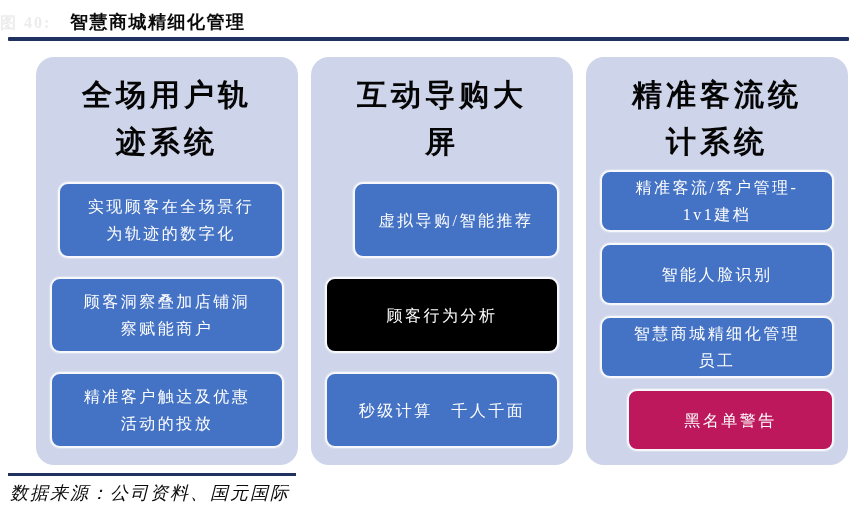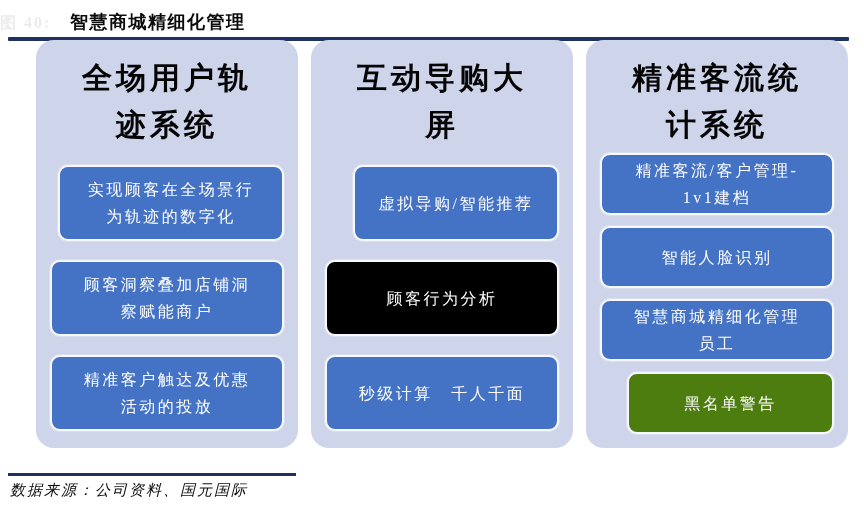--- a/index.html
+++ b/index.html
@@ -33,21 +33,21 @@
     white-space: nowrap;
   }
   .rule-top {
     position: absolute; top: 37px; left: 8px;
     width: 841px; height: 4px;
     border-radius: 1px;
   }
 
   
   .columns {
-    position: absolute; top: 40px; left: 36px;
+    position: absolute; top: 57px; left: 36px;
     width: 824px; height: 408px;
     display: flex; gap: 13px;
   }
   .panel {
     width: 262px; height: 408px;
     border-radius: 18px;
     display: flex; flex-direction: column;
     padding: 14px 14px 14px 14px;
   }
   .panel-title {
@@ -84,21 +84,21 @@
   .four  .node { height: 62px; }
 
   
   .rule-bottom {
     position: absolute; top: 473px; left: 8px;
     width: 288px; height: 3px;
   }
   .source-line {
     position: absolute; top: 481px; left: 10px;
     font-style: italic;
-    font-size: 15px;
+    font-size: 18px;
     color: #0b0b0b;
     letter-spacing: 2px;
     white-space: nowrap;
   }
 </style>
 </head>
 <body>
 
 <div class="page">
 
@@ -135,21 +135,21 @@
 
     <div class="panel" style="background: rgb(206, 213, 234);">
       <div class="panel-title">精准客流统
 计系统</div>
       <div class="boxes four">
         <div class="node" style="background: rgb(68, 114, 196); color: rgb(255, 255, 255); border-color: rgb(247, 248, 252);">精准客流/客户管理-
 1v1建档</div>
         <div class="node" style="background: rgb(68, 114, 196); color: rgb(255, 255, 255); border-color: rgb(247, 248, 252);">智能人脸识别</div>
         <div class="node" style="background: rgb(68, 114, 196); color: rgb(255, 255, 255); border-color: rgb(247, 248, 252);">智慧商城精细化管理
 员工</div>
-        <div class="node" style="background: #4d7c0f; color: rgb(255, 255, 255); border-color: rgb(247, 248, 252); margin-left: 27px;">黑名单警告</div>
+        <div class="node" style="background: #be185d; color: rgb(255, 255, 255); border-color: rgb(247, 248, 252); margin-left: 27px;">黑名单警告</div>
       </div>
     </div>
 
   </div>
 
   <div class="rule-bottom" style="background: rgb(31, 49, 96);"></div>
   <div class="source-line">数据来源：公司资料、国元国际</div>
 
 </div>
 

